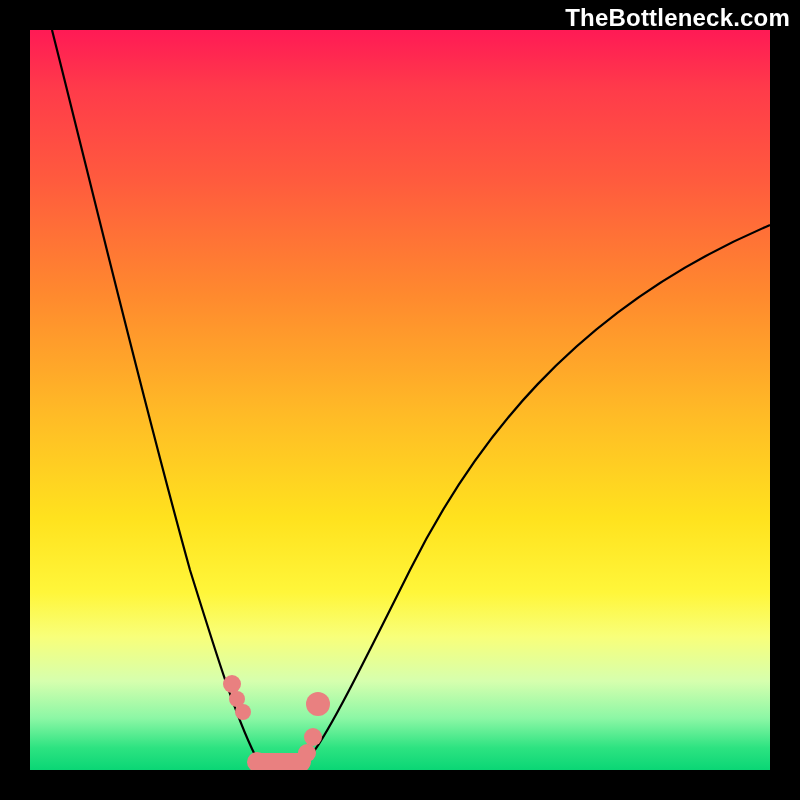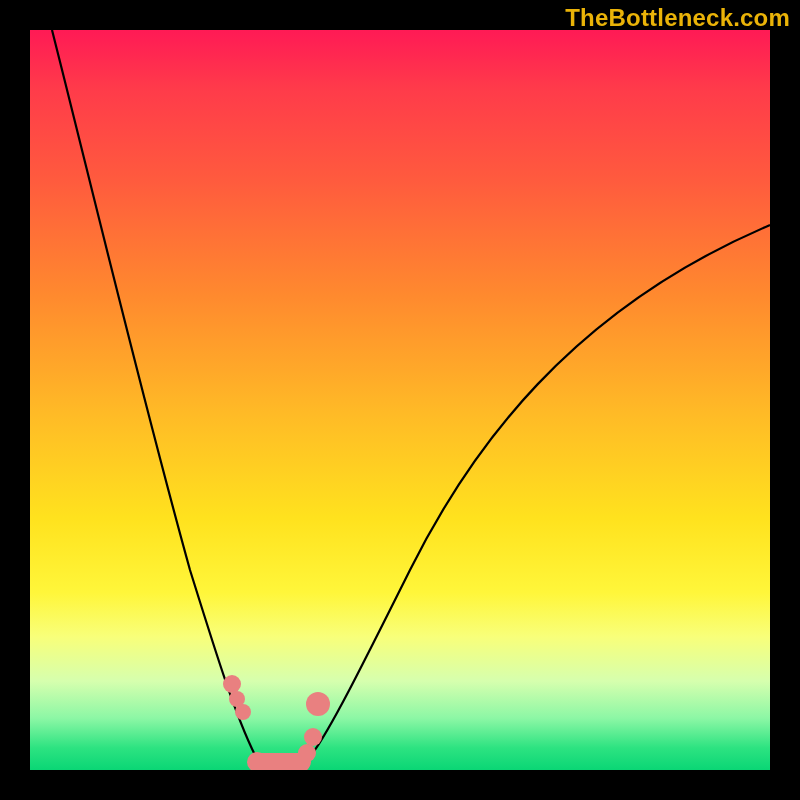--- a/index.html
+++ b/index.html
@@ -38,21 +38,21 @@
       #d6ffae 88%,
       #8cf7a5 93%,
       #2de381 97%,
       #0ad675 100%
     );
   }
   .watermark {
     position: absolute;
     top: 4px;
     right: 10px;
-    color: #eab308;
+    color: #ffffff;
     font-size: 24px;
     font-weight: 600;
     letter-spacing: 0.2px;
     user-select: none;
   }
   svg.curves {
     position: absolute;
     left: 0;
     top: 0;
     width: 740px;

